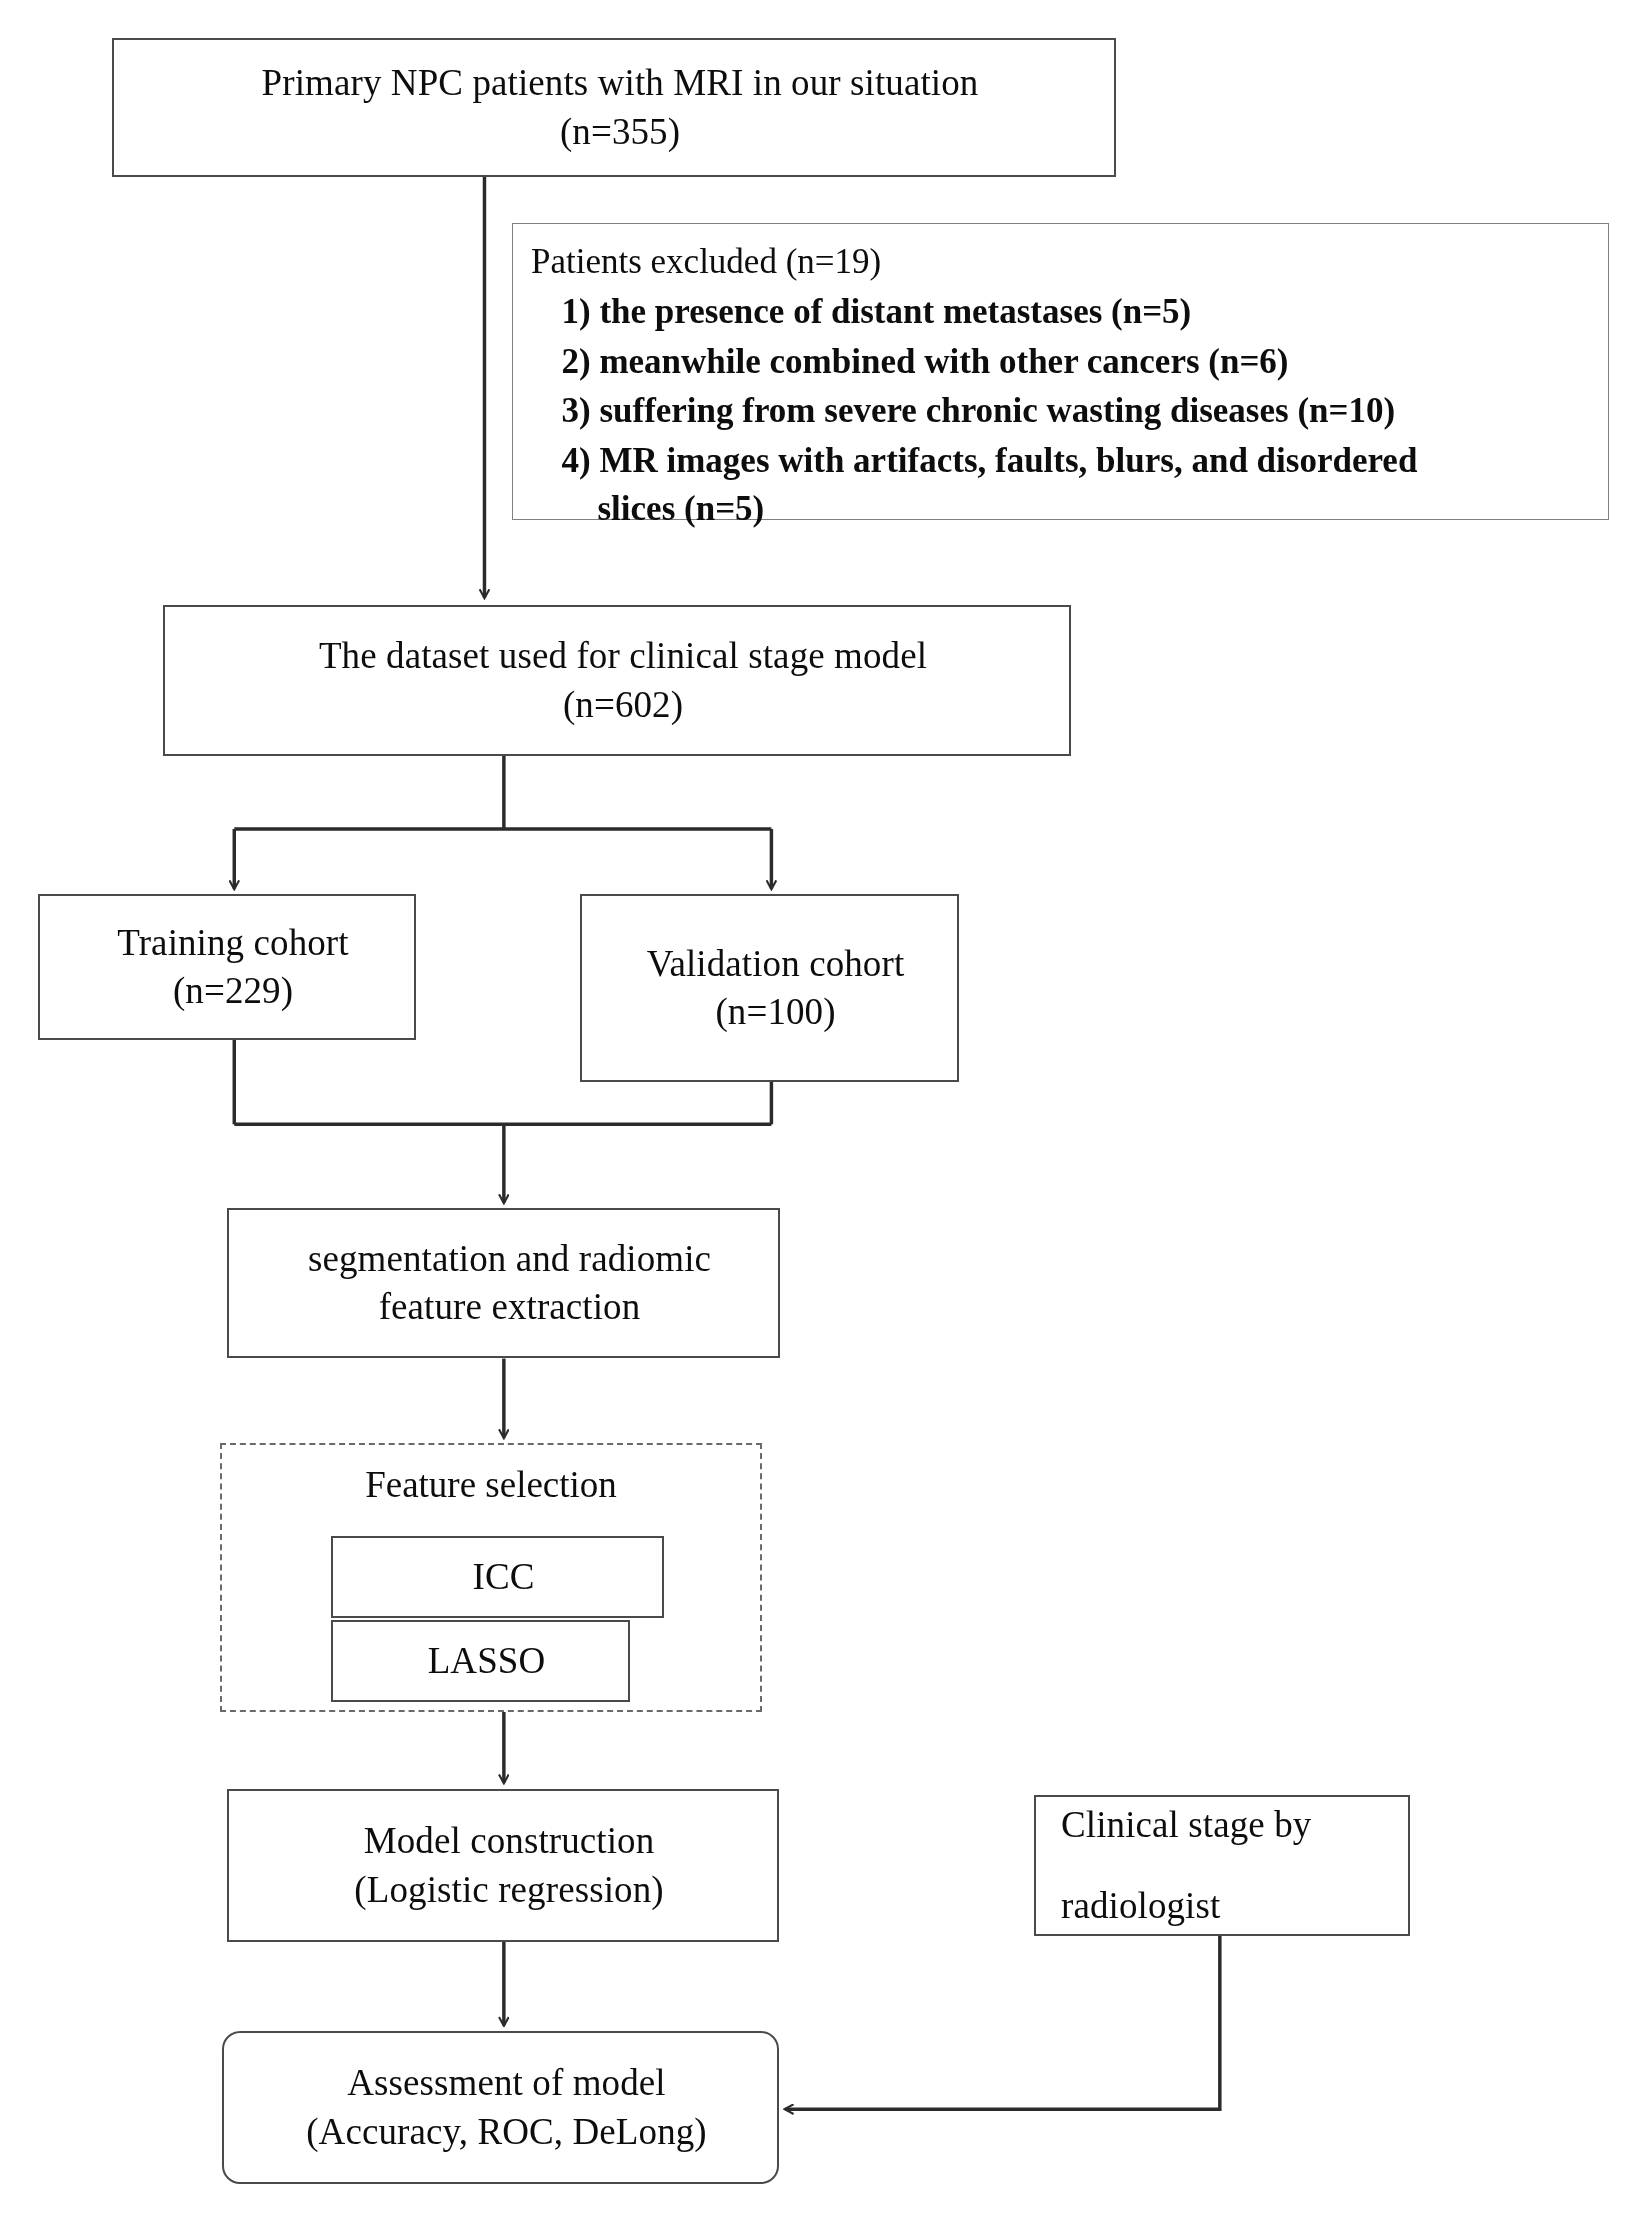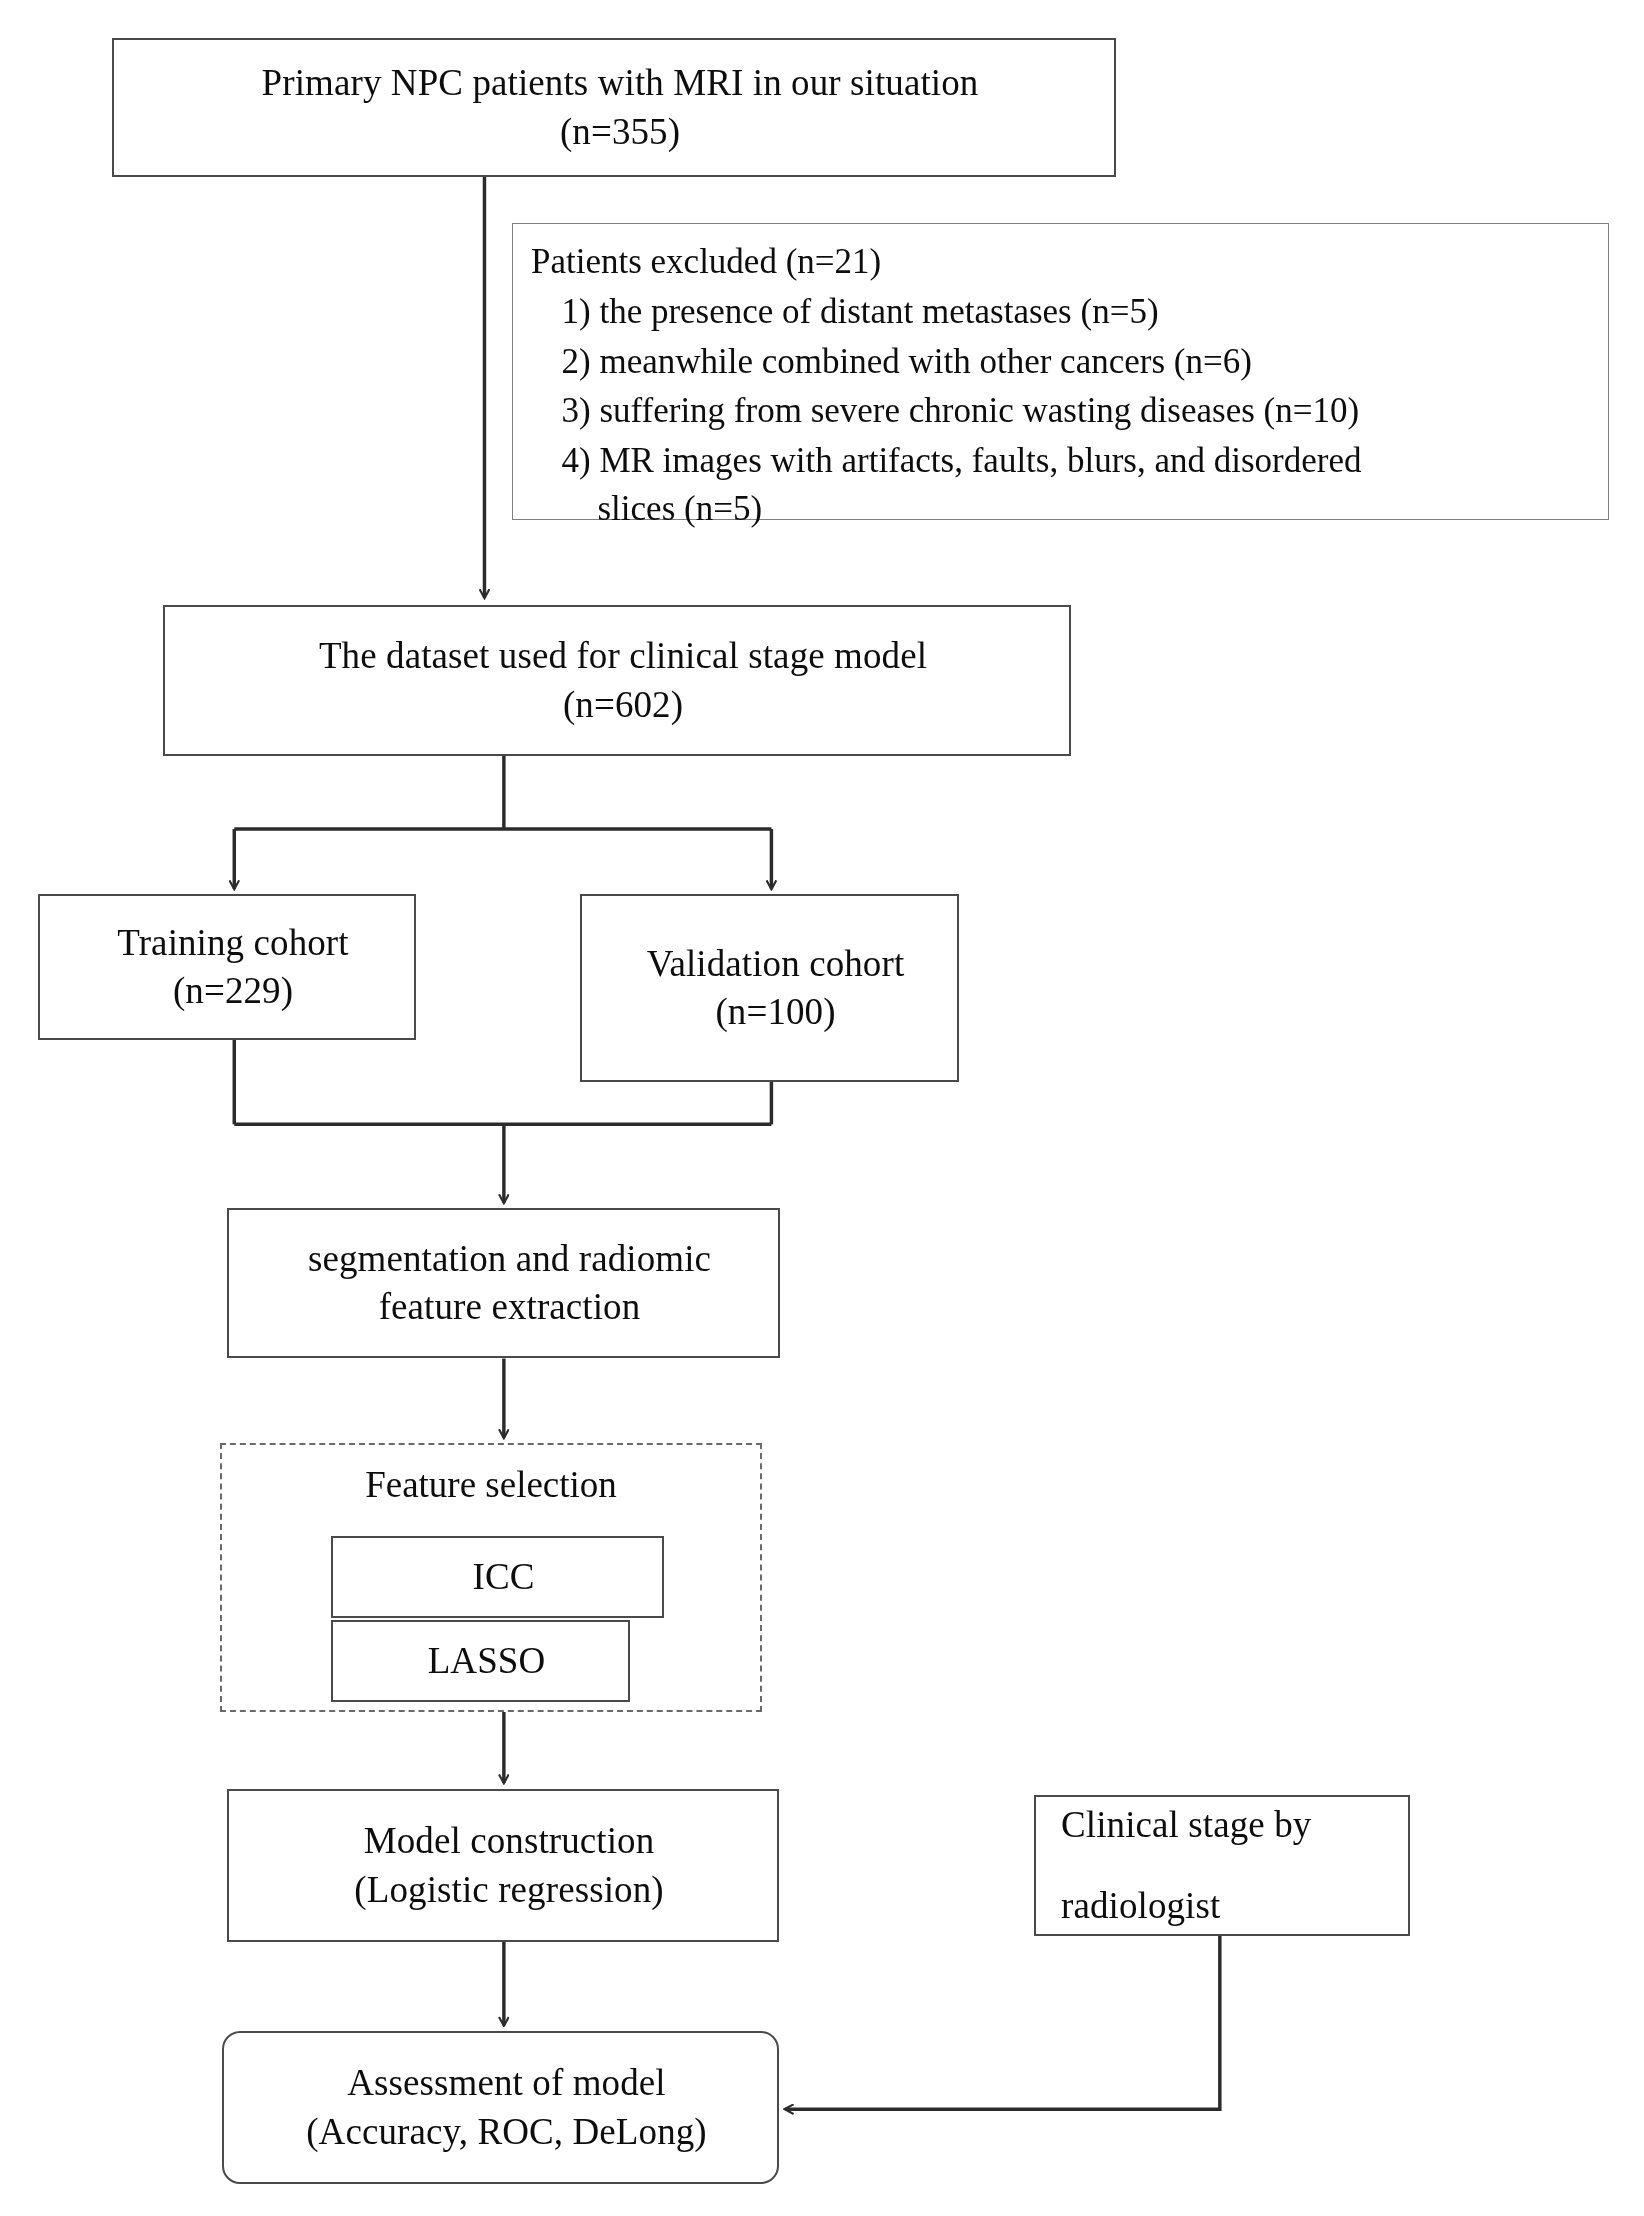--- a/index.html
+++ b/index.html
@@ -40,21 +40,21 @@
   }
   .excl{
     position:absolute;
     box-sizing:border-box;
     border:1.4px solid #808080;
     background:#ffffff;
     padding:15.3px 14px 12.5px 18px;
     line-height:1.30;
   }
   .excl .hdr{display:block;white-space:nowrap;font-size:35px;}
-  .excl ol{list-style:none;margin:2.8px 0 0 0;padding:0 0 0 30.5px;}
+  .excl ol{list-style:none;margin:2.8px 0 0 0;padding:0 0 0 30.5px;font-weight:bold;}
   .excl li{white-space:nowrap;font-size:35px;margin-top:4.2px;}
   .excl li .cont{display:block;padding-left:36px;white-space:nowrap;}
   .f54{font-size:37px;}
 </style>
 </head>
 <body>
 
 <div id="page">
 
   <svg class="edges" viewBox="0 0 2372 3197" xmlns="http://www.w3.org/2000/svg">
@@ -84,21 +84,21 @@
 
     <path d="M1760,2793 L1760,3043 L1133,3043" fill="none" stroke="#2b2b2b" stroke-width="5" marker-end="url(#ah)"></path>
   </svg>
 
   <div class="box" style="left:112px;top:38px;width:1004px;height:139px;">
     <span class="ln f54">Primary NPC patients with MRI in our situation</span>
     <span class="ln f54">(n=355)</span>
   </div>
 
   <div class="excl" style="left:512px;top:223px;width:1097px;height:297px;">
-    <span class="hdr">Patients excluded (n=21)</span>
+    <span class="hdr">Patients excluded (n=19)</span>
     <ol>
       <li>1) the presence of distant metastases (n=5)</li>
       <li>2) meanwhile combined with other cancers (n=6)</li>
       <li>3) suffering from severe chronic wasting diseases (n=10)</li>
       <li>4) MR images with artifacts, faults, blurs, and disordered</li>
       <li style="margin-top:2.8px;">
         <span class="cont">slices (n=5)</span>
       </li>
     </ol>
   </div>

